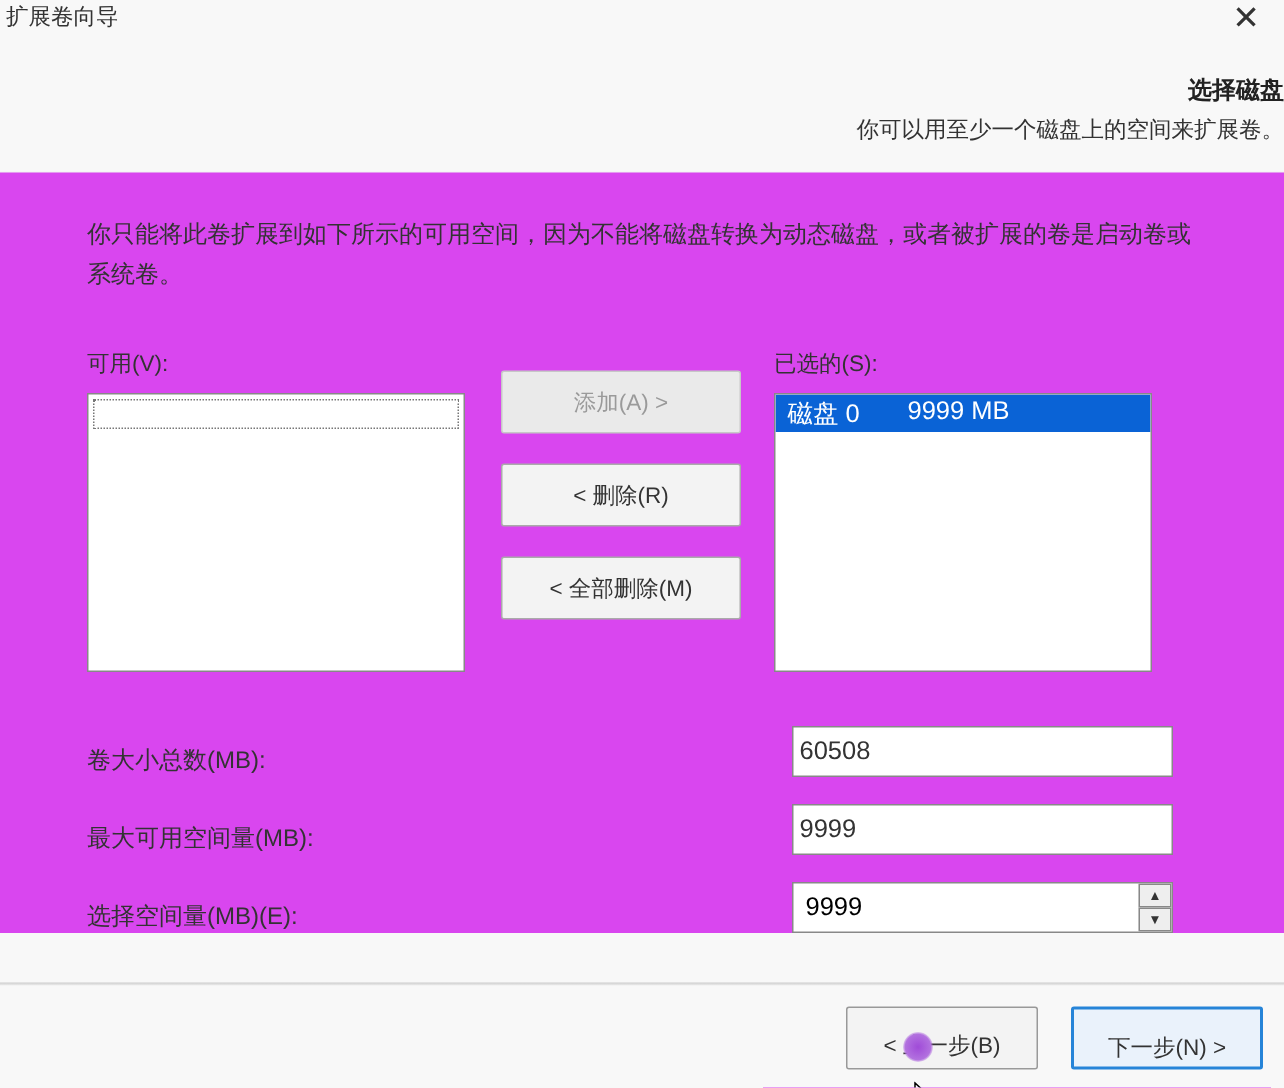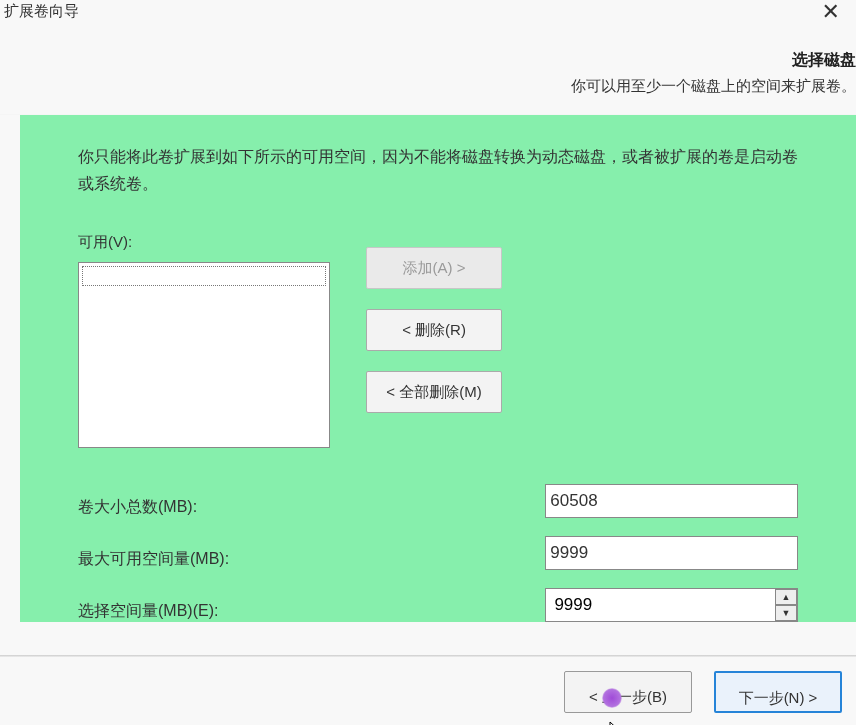--- a/index.html
+++ b/index.html
@@ -37,33 +37,32 @@
     .header-title { font-weight: bold; font-size: 16px; color: #222; }
     .header-sub { margin: 6px 0 0 30px; font-size: 15px; color: #333; }
     .hr-line {
       width: 100%;
       height: 1px;
       background: #ddd;
       border-bottom: 1px solid #f5f5f5;
     }
     .body-area {
       padding: 28px 58px 0 58px;
-      background: #86efac;
-      margin-left: 20px;
+      background: #d946ef;
     }
     .info-text {
       font-size: 16px;
       line-height: 1.7;
       color: #333;
       margin-bottom: 36px;
     }
     .lists-row {
       display: flex;
       align-items: flex-start;
-      gap: 16px;
+      gap: 4px;
     }
     .list-col { display: flex; flex-direction: column; }
     .list-label { font-size: 15px; margin-bottom: 10px; color: #333; }
     .listbox {
       width: 252px;
       height: 186px;
       background: #fff;
       border: 1px solid #888;
       overflow: auto;
       font-size: 15px;
@@ -93,21 +92,21 @@
     .list-item .col2 { flex: 1; }
     .btn-col {
       display: flex;
       flex-direction: column;
       gap: 20px;
       align-items: center;
       margin: 10px 18px 0 20px;
       padding-top: 4px;
     }
     .wiz-btn {
-      width: 136px;
+      width: 160px;
       height: 42px;
       background: #f3f3f3;
       border: 1px solid #aaa;
       border-radius: 2px;
       font-size: 15px;
       color: #333;
       cursor: pointer;
       font-family: inherit;
     }
     .wiz-btn:disabled {
@@ -240,20 +239,29 @@
       <div class="list-label">可用(V):</div>
       <div class="listbox dashed-inner" id="available-list"></div>
     </div>
 
     <div class="btn-col">
       <button class="wiz-btn" disabled="">添加(A) &gt;</button>
       <button class="wiz-btn">&lt; 删除(R)</button>
       <button class="wiz-btn">&lt; 全部删除(M)</button>
     </div>
 
+    <div class="list-col">
+      <div class="list-label">已选的(S):</div>
+      <div class="listbox" id="selected-list">
+          <div class="list-item selected">
+            <span class="col1">磁盘 0</span>
+            <span class="col2">9999 MB</span>
+          </div>
+        </div>
+    </div>
   </div>
 
   <div class="fields">
     <div class="field-row">
       <div class="field-label">卷大小总数(MB):</div>
       <input class="field-input" readonly="" value="60508" style="">
     </div>
     <div class="field-row">
       <div class="field-label">最大可用空间量(MB):</div>
       <input class="field-input" readonly="" value="9999" style="">

